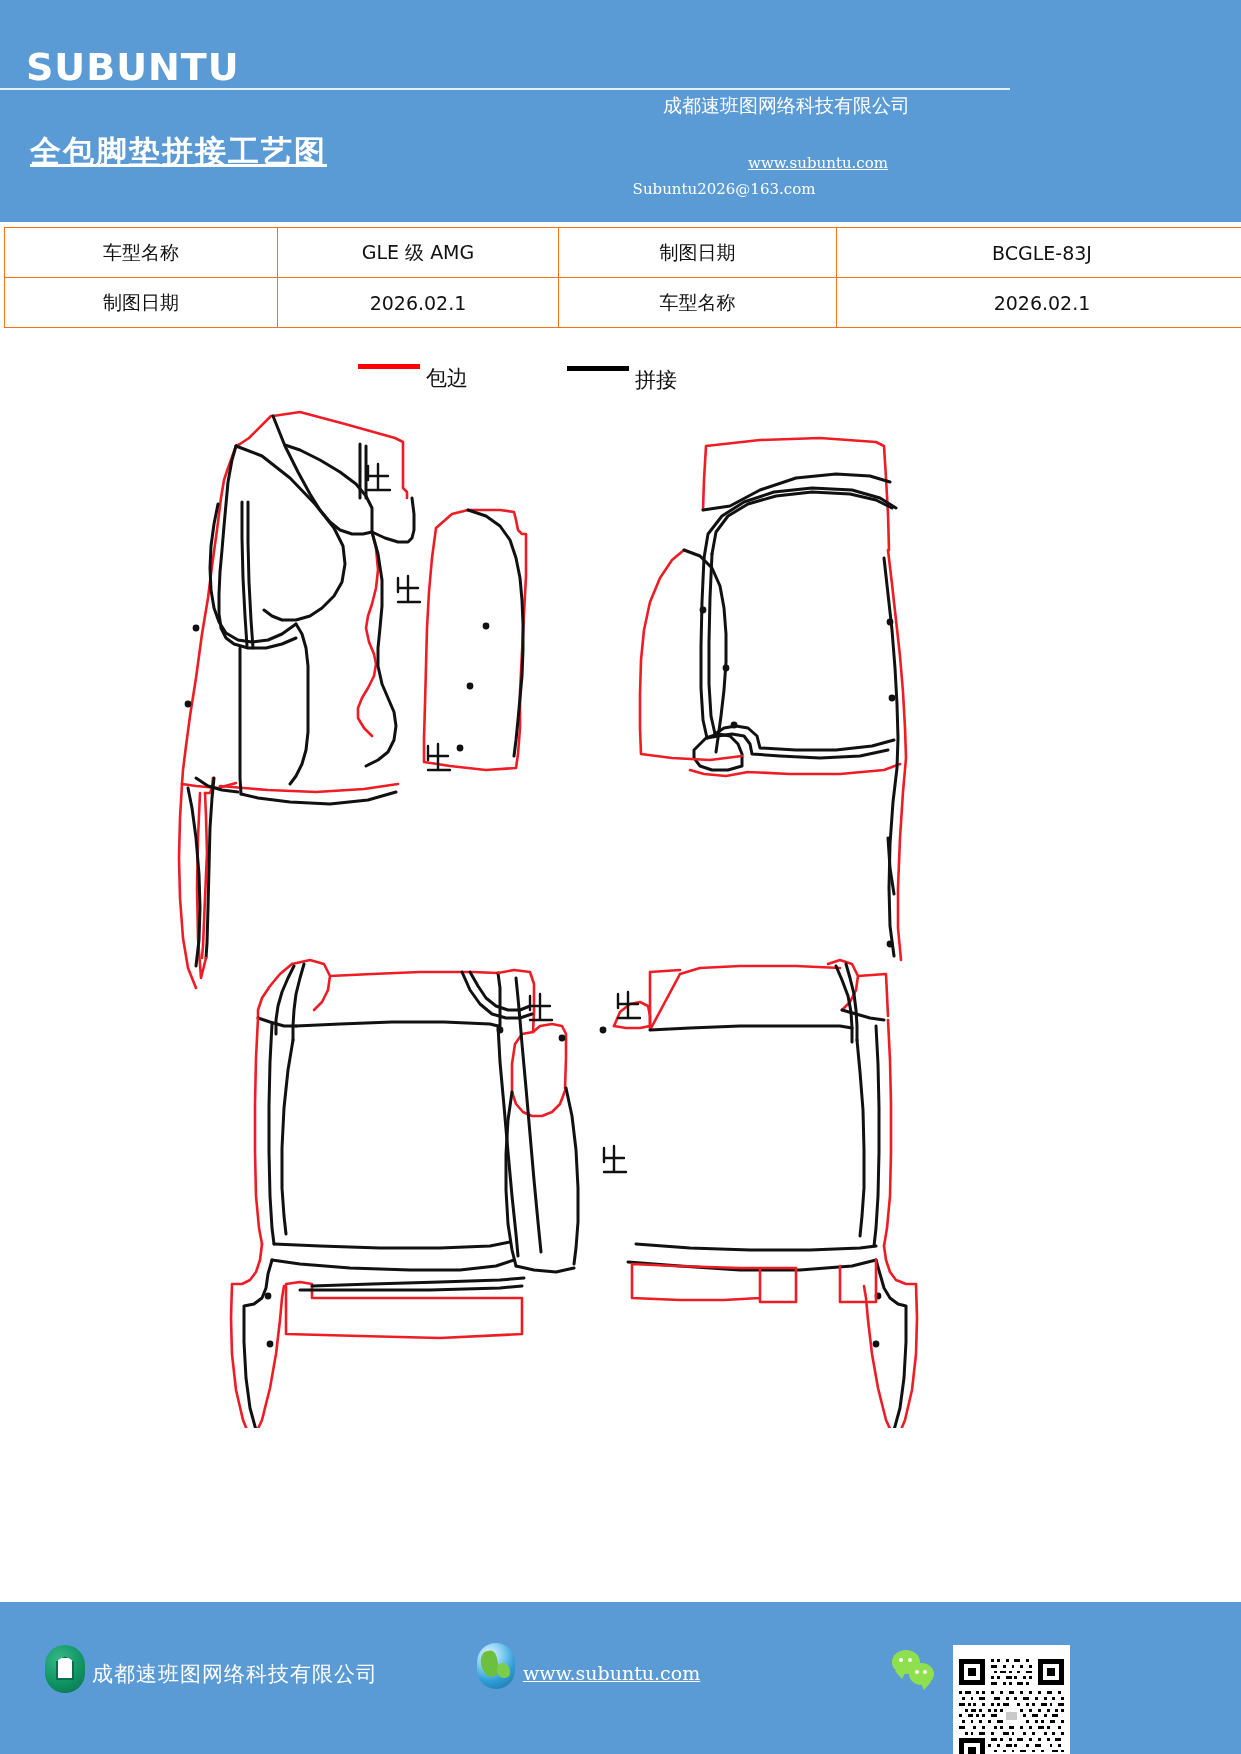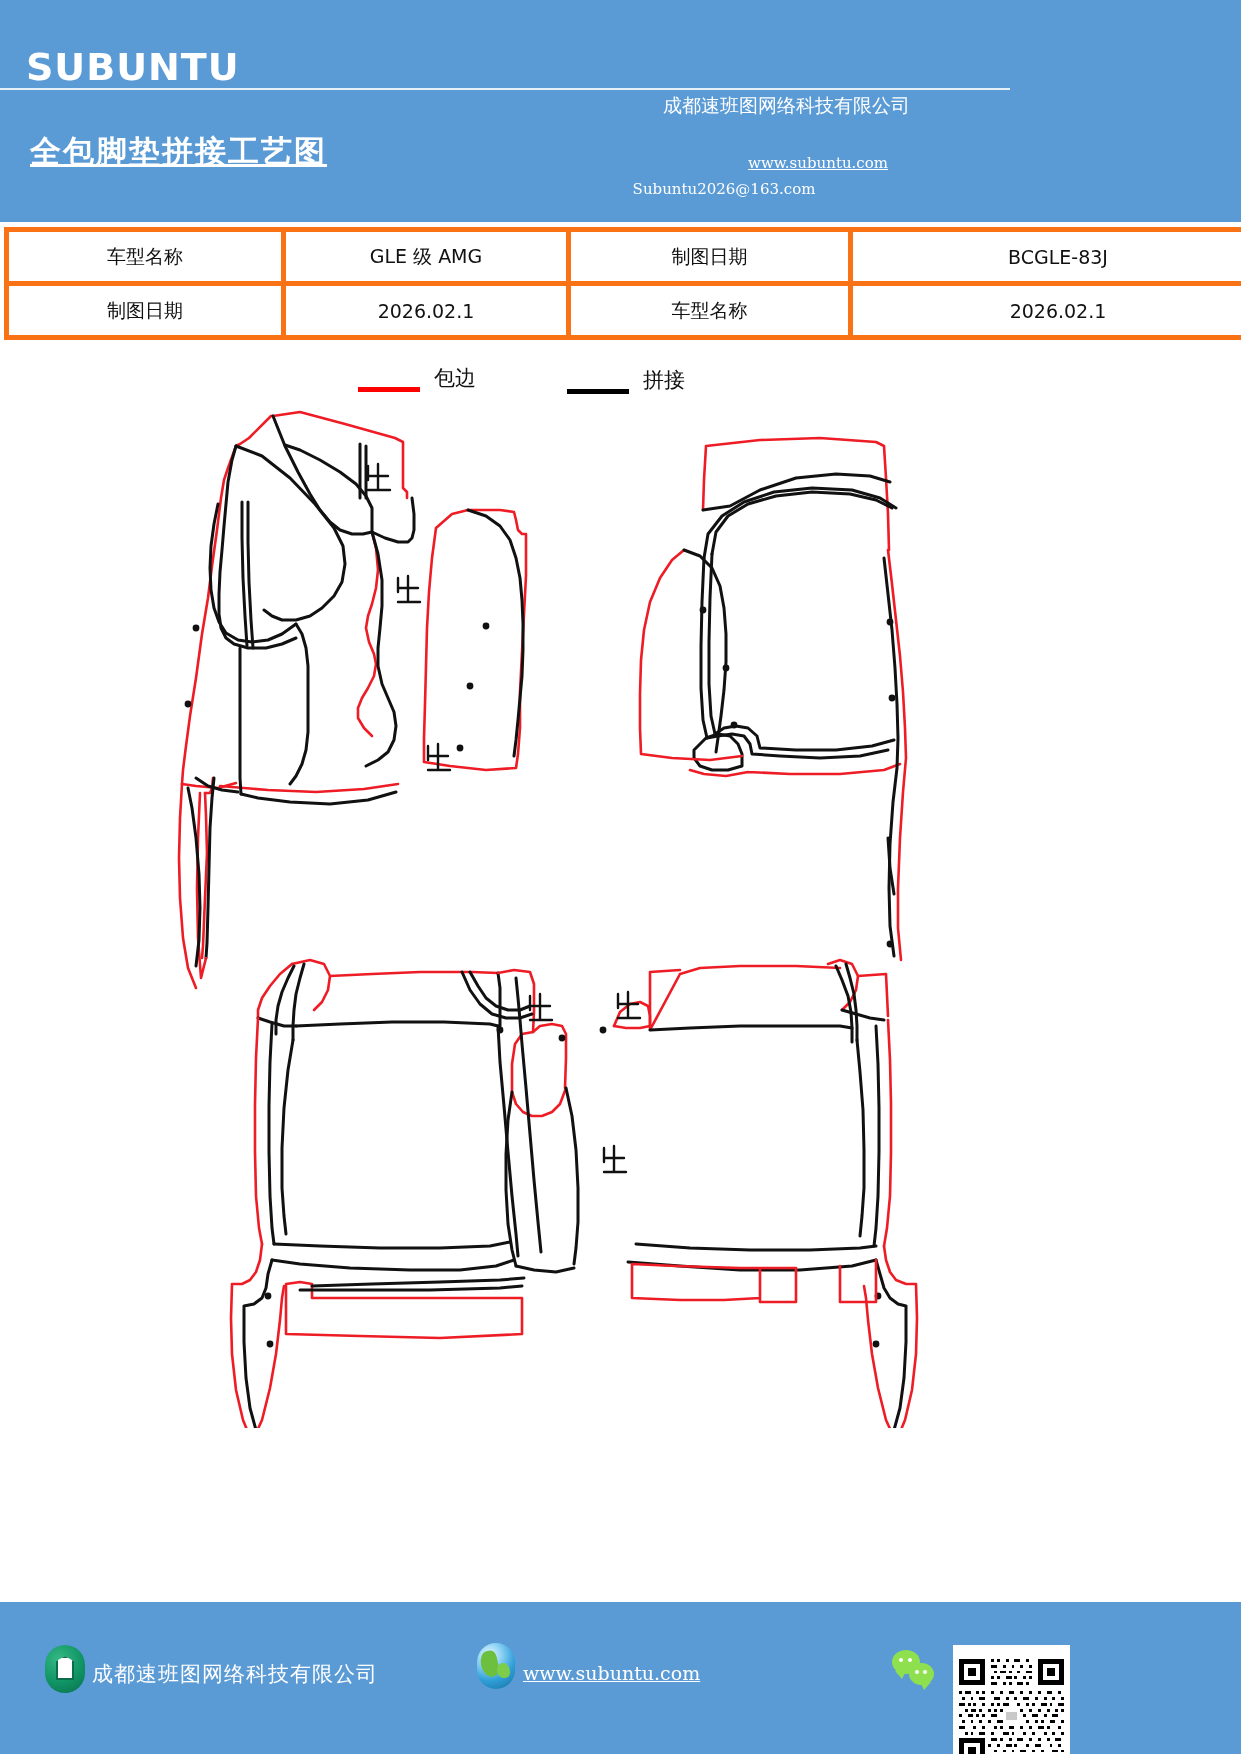--- a/index.html
+++ b/index.html
@@ -63,38 +63,38 @@
   }
 
   
   .info-table{
     position:absolute; left:4px; top:227px;
     width:1233px;
     border-collapse:collapse;
     table-layout:fixed;
   }
   .info-table td{
-    border:5px solid #f97316;
+    border:1px solid #f97316;
     height:47px;
     text-align:center;
     font-size:19px;
     color:#111;
     font-family:"DejaVu Sans", sans-serif;
   }
   .c1{ width:270px; }
   .c2{ width:278px; }
   .c3{ width:275px; }
   .c4{ width:408px; }
 
   
   .legend{
     position:absolute; left:0; top:358px; width:1241px; height:40px;
   }
   .legend-item{
-    position:absolute; display:flex; align-items:flex-end; gap:14px;
+    position:absolute; display:flex; align-items:flex-start; gap:6px;
   }
   .lg1{ left:358px; top:6px; }
   .lg2{ left:567px; top:8px; }
   .swatch{ display:block; width:62px; height:5px; }
   .sw-red{ background:#ff0000; }
   .sw-black{ background:#000000; }
   .legend-label{
     font-size:21px; color:#111;
     font-family:"DejaVu Sans", sans-serif;
   }

